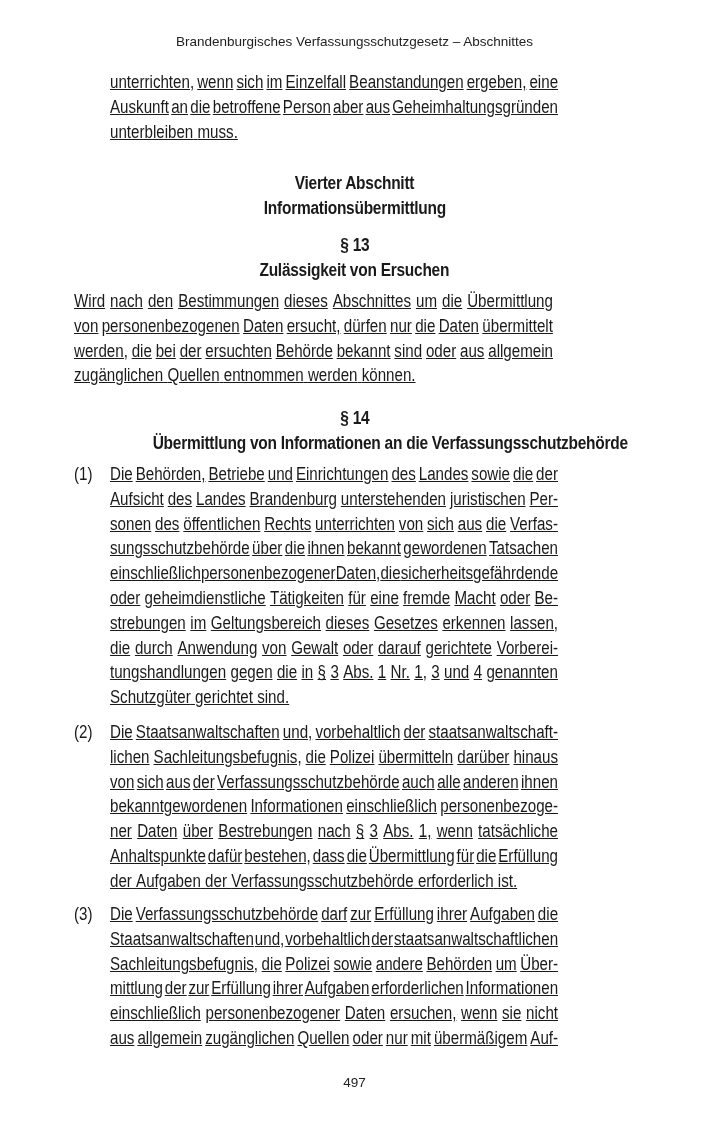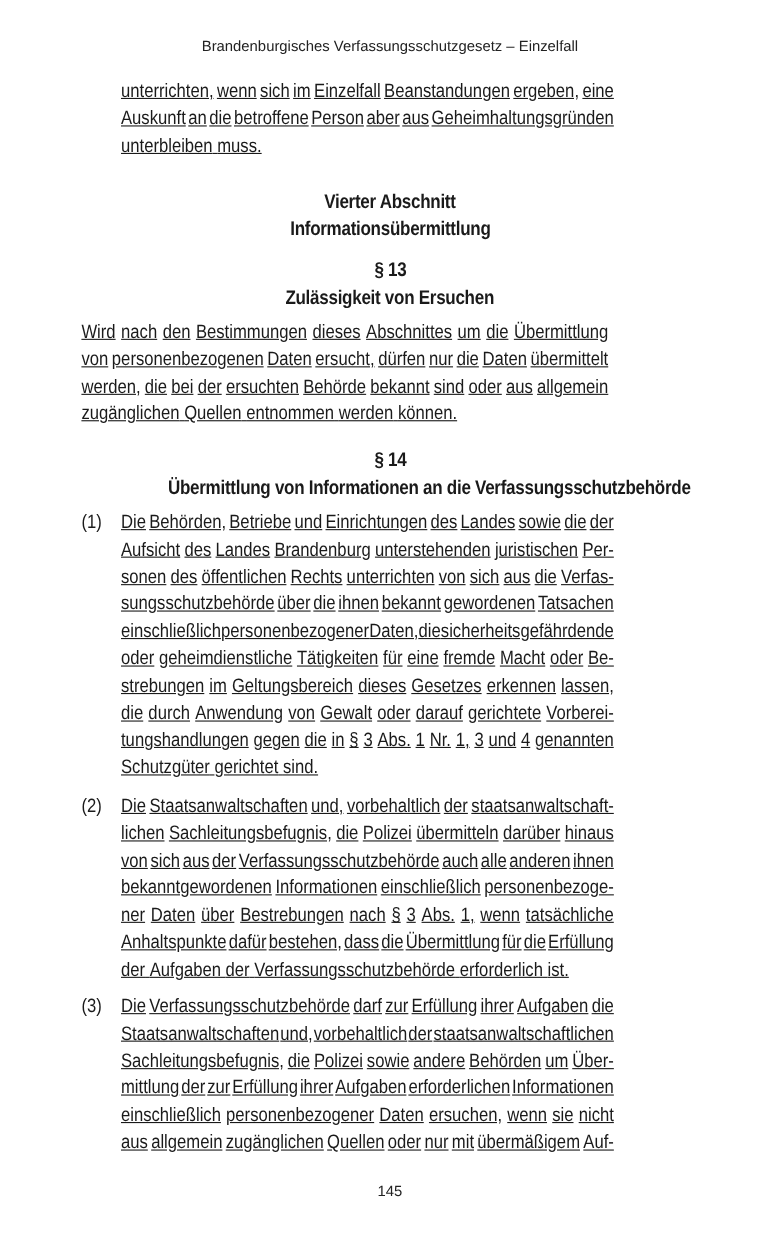--- a/index.html
+++ b/index.html
@@ -29,21 +29,21 @@
   .page-number {
     position: absolute; top: 1075px; left: 0; width: 709px; text-align: center;
     font-size: 13.5px; color: #222;
   }
 </style>
 </head>
 <body>
 
 <div class="page">
 
-  <div class="running-header">Brandenburgisches Verfassungsschutzgesetz – Einzelfall</div>
+  <div class="running-header">Brandenburgisches Verfassungsschutzgesetz – Abschnittes</div>
 
   <div class="block" style="left:110px; top:70px; width:521px;">
       <div class="row">
         <div style="display: flex; white-space: nowrap; transform-origin: left top; justify-content: space-between; width: 605.814px; transform: scaleX(0.86);">
           <span class="w">unterrichten,</span>
           <span class="w">wenn</span>
           <span class="w">sich</span>
           <span class="w">im</span>
           <span class="w">Einzelfall</span>
           <span class="w">Beanstandungen</span>
@@ -420,14 +420,14 @@
           <span class="w">Quellen</span>
           <span class="w">oder</span>
           <span class="w">nur</span>
           <span class="w">mit</span>
           <span class="w">übermäßigem</span>
           <span class="w">Auf-</span>
         </div>
       </div>
     </div>
 
-  <div class="page-number">145</div>
+  <div class="page-number">497</div>
 </div>
 
 </body></html>

